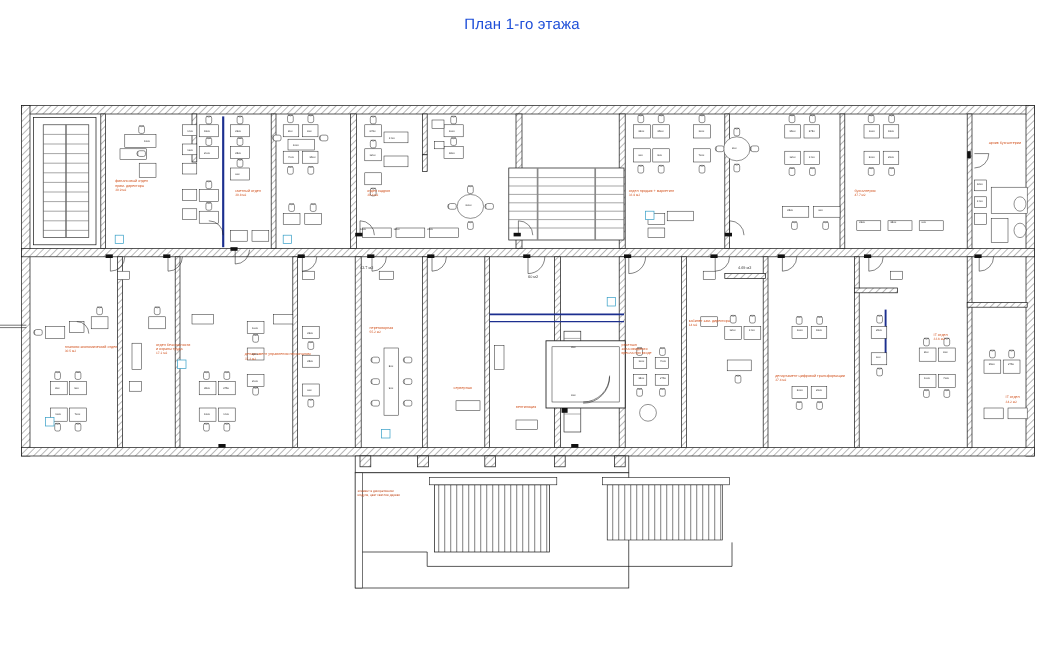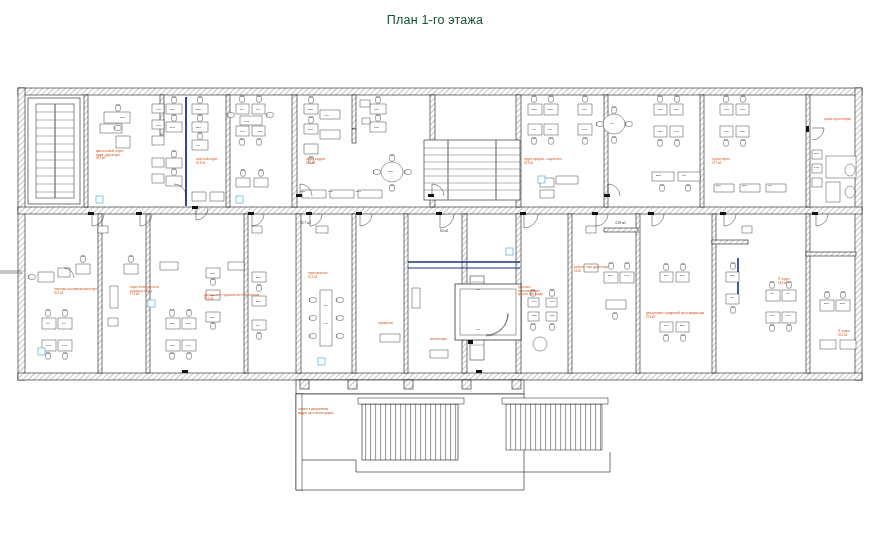--- a/index.html
+++ b/index.html
@@ -1,20 +1,20 @@
 <!DOCTYPE html>
 <html><head>
 <meta charset="utf-8">
 <style>
   html,body{margin:0;padding:0;background:#ffffff;}
   body{width:870px;height:540px;overflow:hidden;
        font-family:"Liberation Sans","DejaVu Sans",sans-serif;}
   #stage{position:relative;width:870px;height:540px;background:#fff;}
   #title{position:absolute;left:0;top:13px;width:870px;text-align:center;
-         font-size:12.5px;color:#14532d;letter-spacing:.2px;}
+         font-size:12.5px;color:#1d4ed8;letter-spacing:.2px;}
   #plan{position:absolute;left:0;top:0;}
   .lbl{fill:#d2531f;font-family:"Liberation Sans",sans-serif;font-size:3.1px;}
   .lbl2{fill:#d2531f;font-family:"Liberation Sans",sans-serif;font-size:2.7px;}
   .area{fill:#3d3d3d;font-family:"Liberation Sans",sans-serif;font-size:3.2px;}
   .dim{fill:#222;font-family:"Liberation Sans",sans-serif;font-size:2.2px;}
   .note{fill:#c24a1c;font-family:"Liberation Sans",sans-serif;font-size:2.6px;}
 </style>
 </head>
 <body>
 

